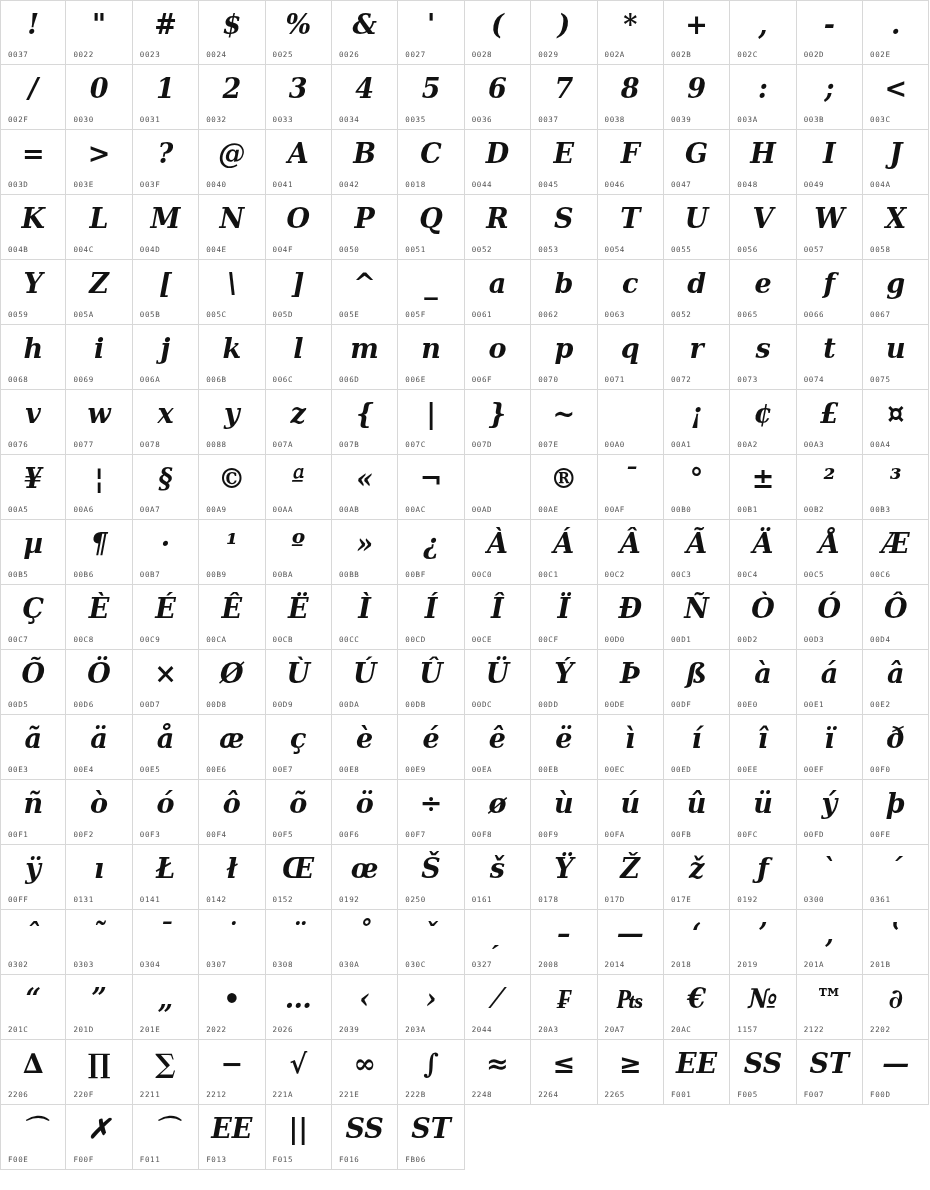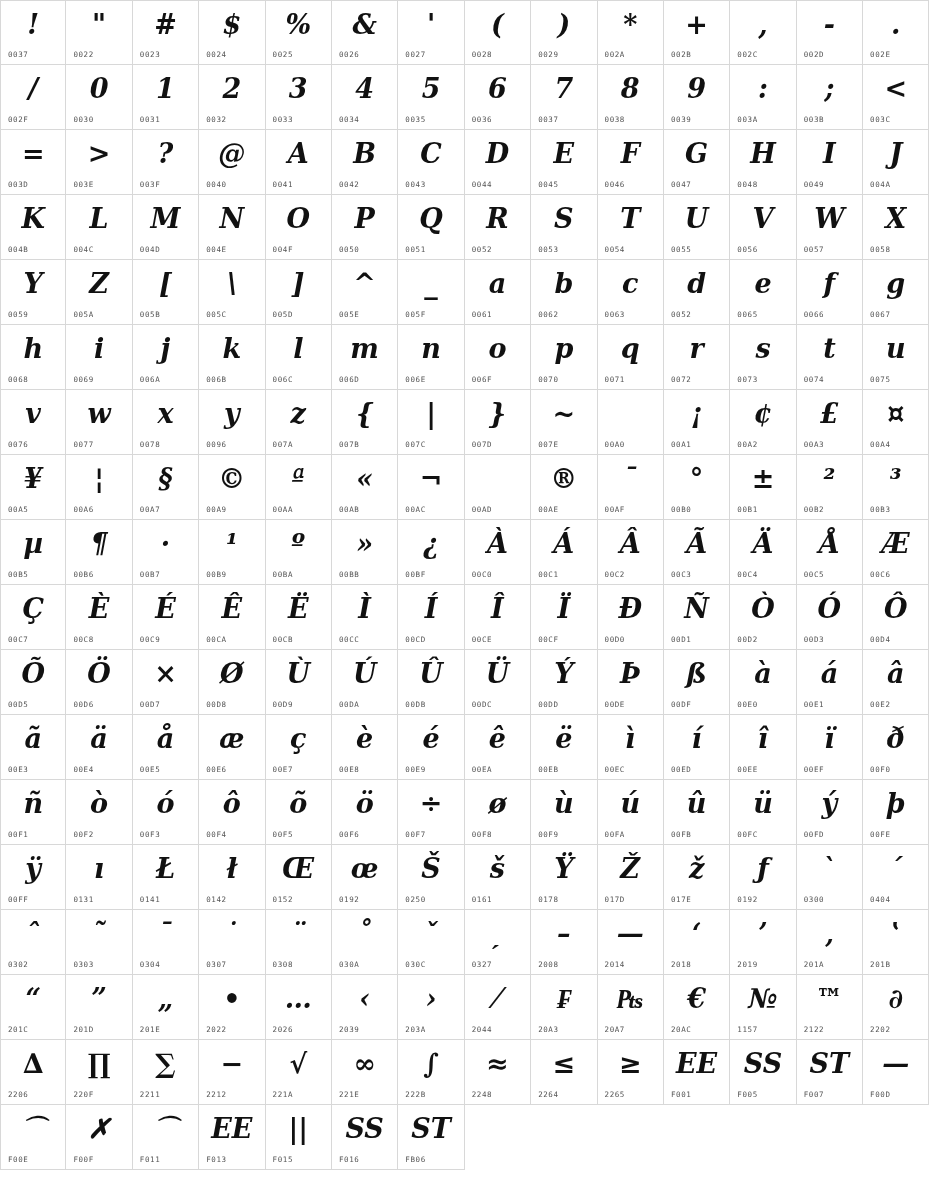--- a/index.html
+++ b/index.html
@@ -197,21 +197,21 @@
     <div class="cell">
       <div class="glyph">A</div>
       <div class="code">0041</div>
     </div>
     <div class="cell">
       <div class="glyph">B</div>
       <div class="code">0042</div>
     </div>
     <div class="cell">
       <div class="glyph">C</div>
-      <div class="code">0043</div>
+      <div class="code">0018</div>
     </div>
     <div class="cell">
       <div class="glyph">D</div>
       <div class="code">0044</div>
     </div>
     <div class="cell">
       <div class="glyph">E</div>
       <div class="code">0045</div>
     </div>
     <div class="cell">
@@ -409,21 +409,21 @@
     <div class="cell">
       <div class="glyph">w</div>
       <div class="code">0077</div>
     </div>
     <div class="cell">
       <div class="glyph">x</div>
       <div class="code">0078</div>
     </div>
     <div class="cell">
       <div class="glyph">y</div>
-      <div class="code">0096</div>
+      <div class="code">0088</div>
     </div>
     <div class="cell">
       <div class="glyph">z</div>
       <div class="code">007A</div>
     </div>
     <div class="cell">
       <div class="glyph">{</div>
       <div class="code">007B</div>
     </div>
     <div class="cell">
@@ -841,21 +841,21 @@
     <div class="cell">
       <div class="glyph">ƒ</div>
       <div class="code">0192</div>
     </div>
     <div class="cell">
       <div class="glyph">ˋ</div>
       <div class="code">0300</div>
     </div>
     <div class="cell">
       <div class="glyph">ˊ</div>
-      <div class="code">0404</div>
+      <div class="code">0361</div>
     </div>
     <div class="cell">
       <div class="glyph">ˆ</div>
       <div class="code">0302</div>
     </div>
     <div class="cell">
       <div class="glyph">˜</div>
       <div class="code">0303</div>
     </div>
     <div class="cell">

